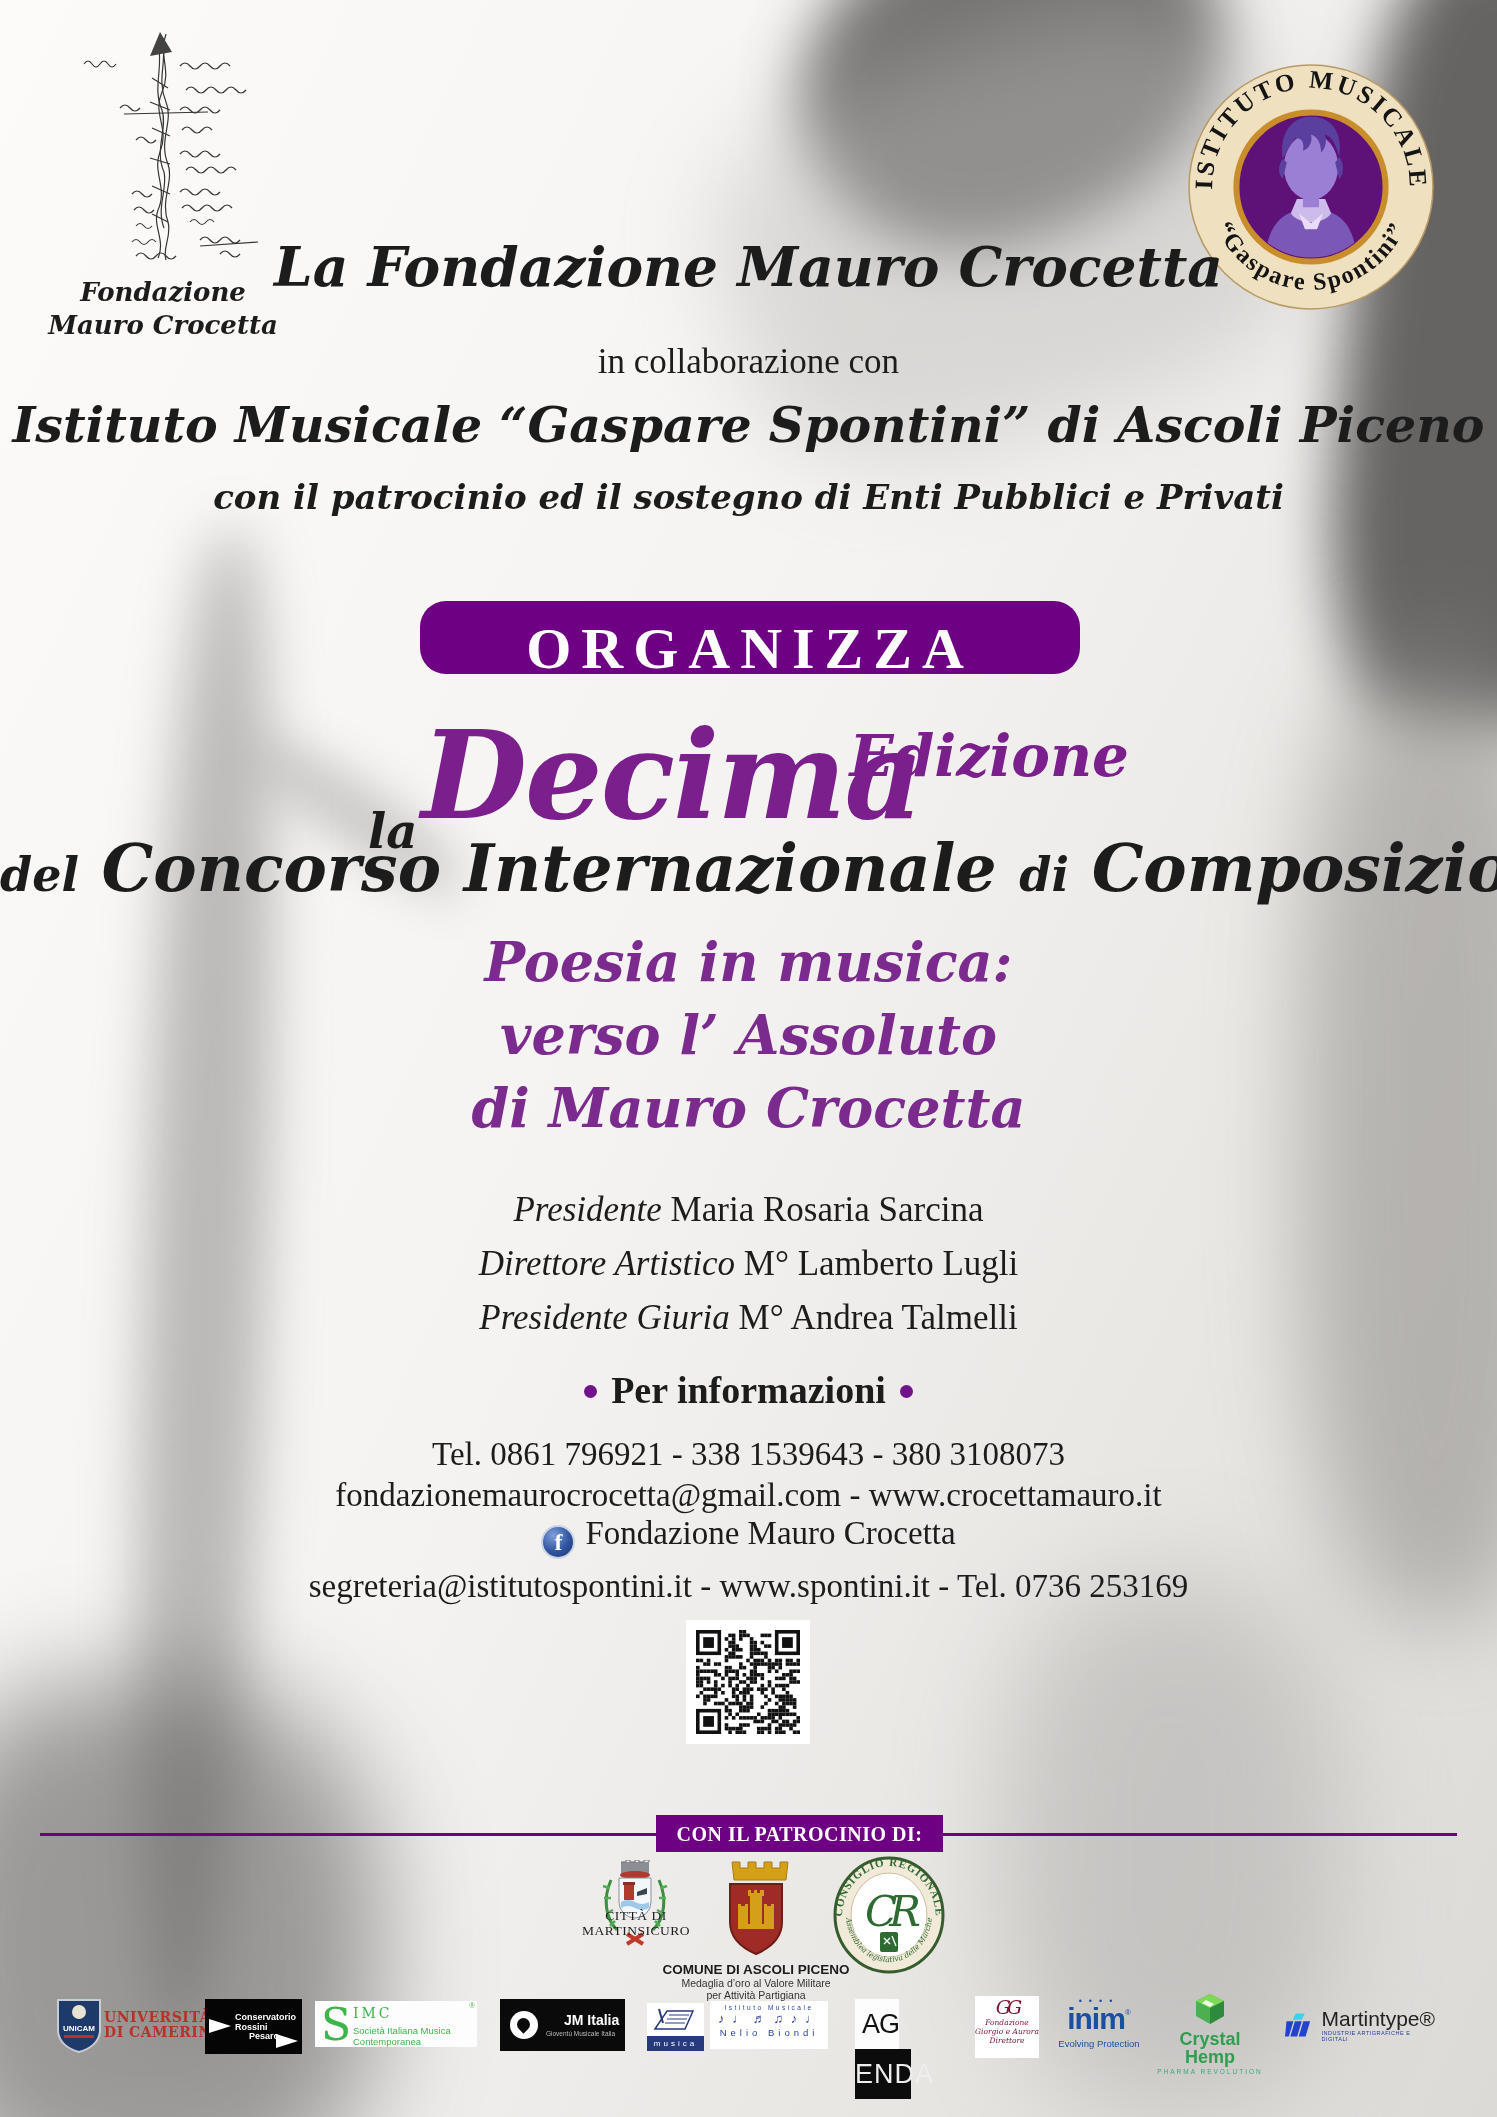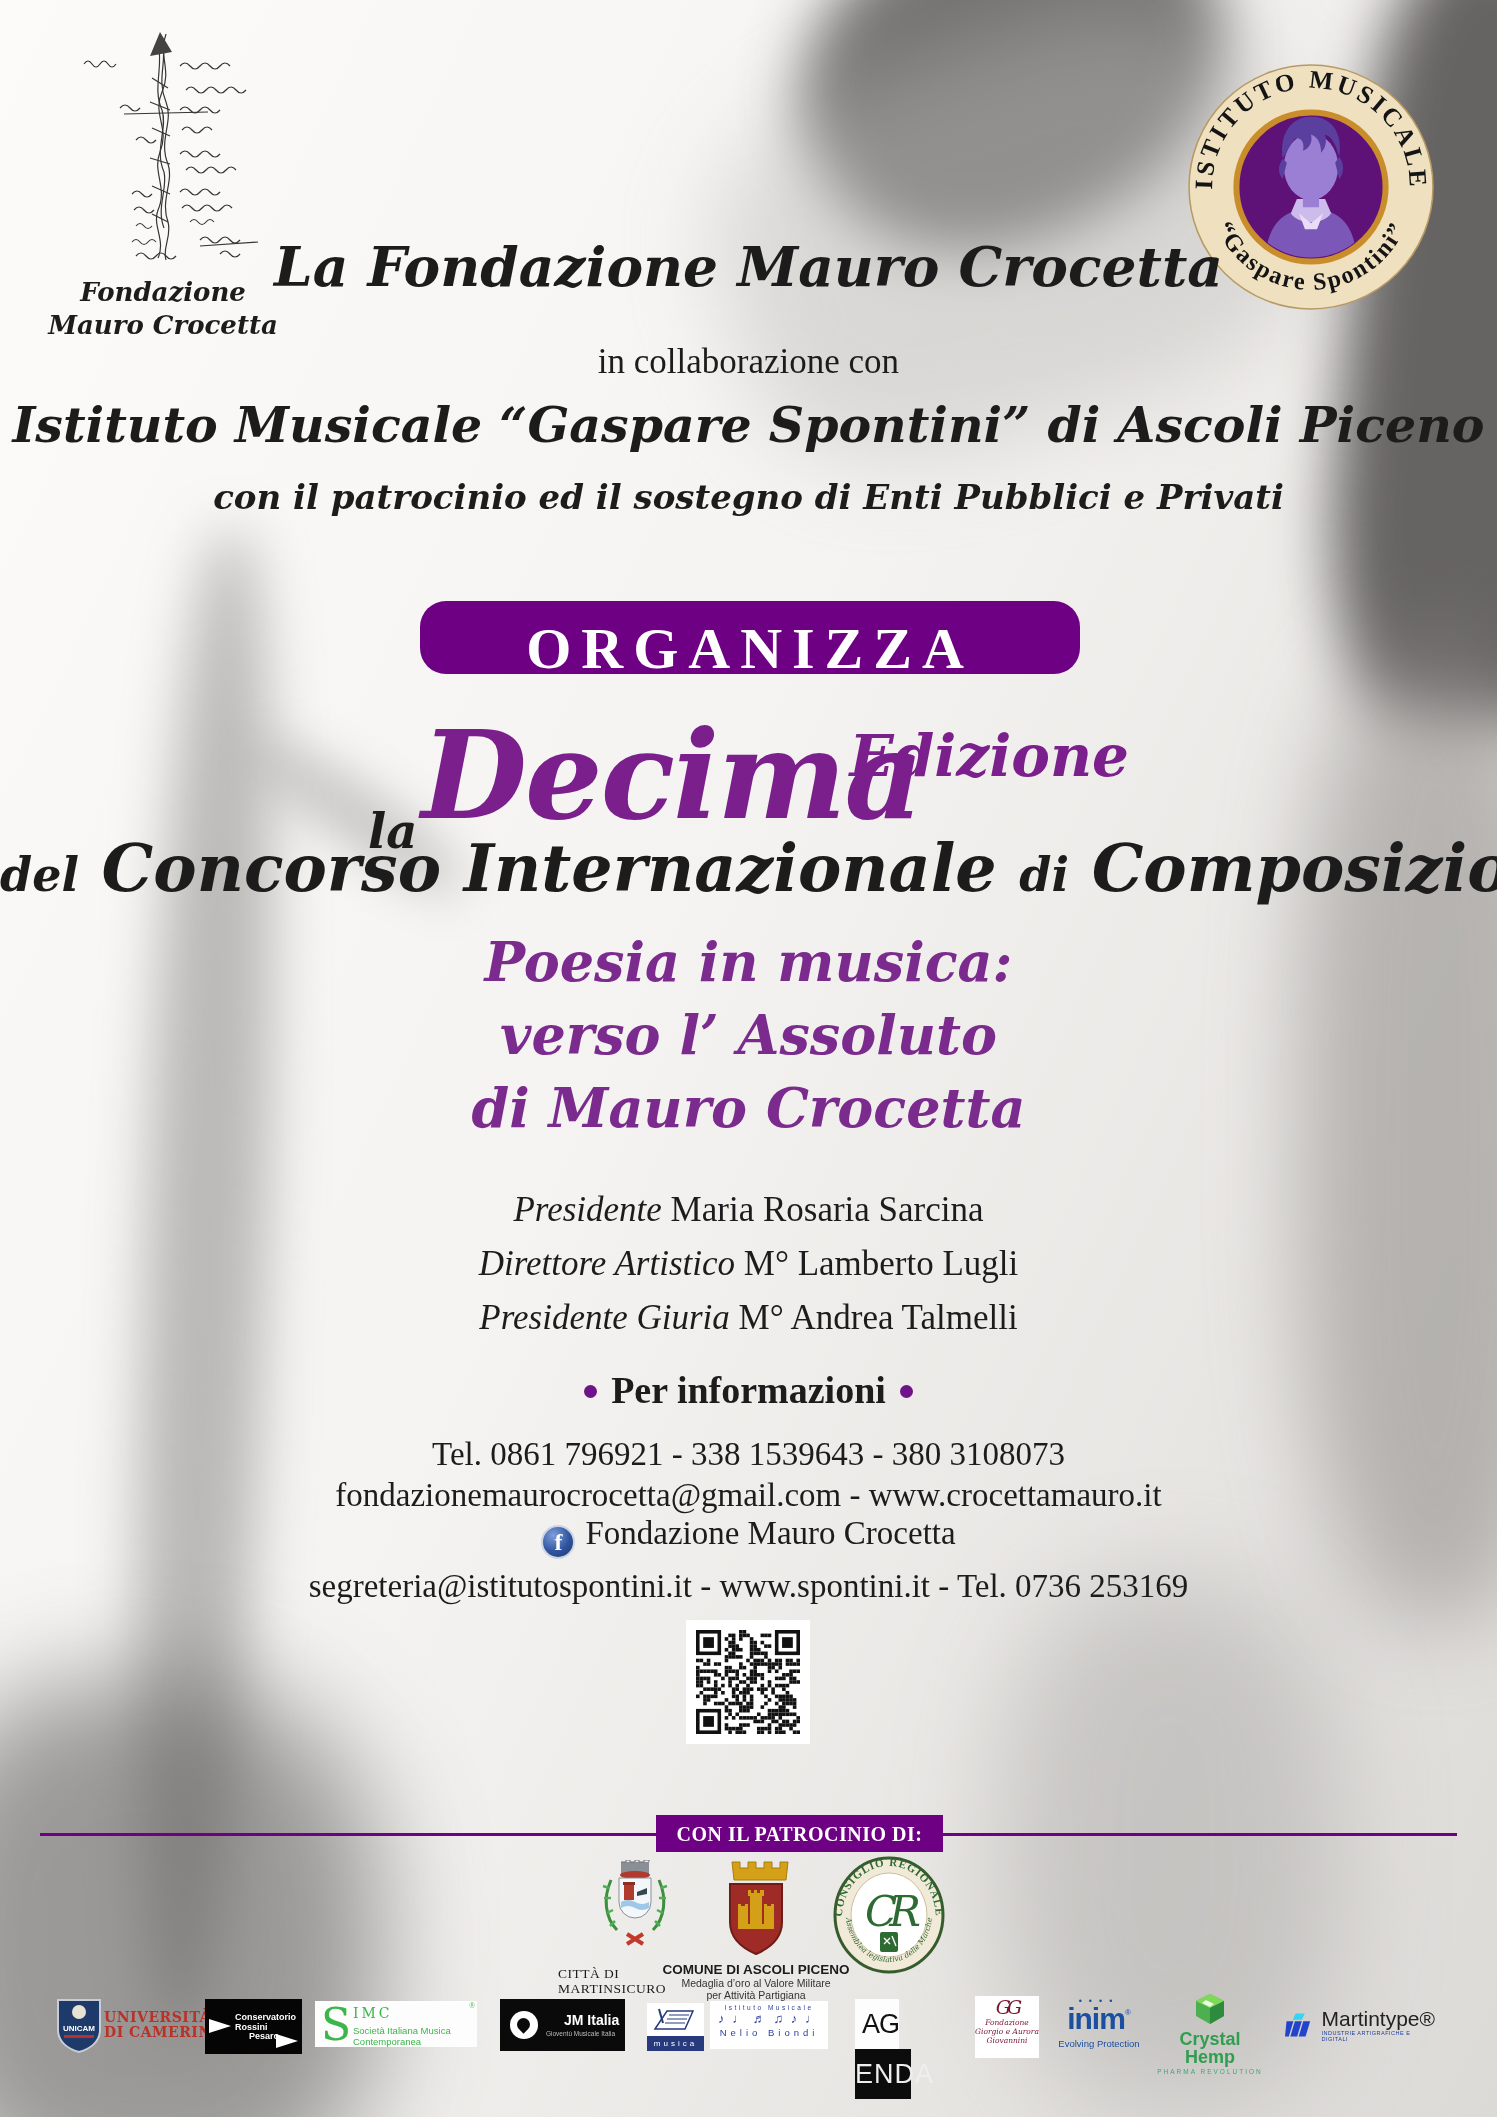--- a/index.html
+++ b/index.html
@@ -62,21 +62,21 @@
     color:#fff;font-weight:bold;font-size:24px;line-height:30px;text-align:center;font-family:"Liberation Serif",serif;}
   .t-seg{top:1568px;font-size:33px;}
 
   .qr-box{left:686px;top:1620px;width:104px;height:104px;background:#fff;padding:10px;}
 
   .divider{top:1833px;left:40px;width:1417px;height:3px;background:#6e0083;}
   .patro-banner{top:1815px;left:656px;width:287px;height:37px;background:#6e0083;color:#fff;text-align:center;
     line-height:38px;font-size:20px;font-weight:bold;letter-spacing:.5px;}
 
   .crest{position:absolute;z-index:2;}
-  .cap-mart{left:558px;top:1966px;width:156px;font-size:13.5px;line-height:15px;letter-spacing:.5px;}
+  .cap-mart{left:558px;top:1908px;width:156px;text-align:center;font-size:13.5px;line-height:15px;letter-spacing:.5px;}
   .cap-ascoli{left:652px;top:1962px;width:208px;text-align:center;}
   .cap-ascoli .l1{font-size:13.5px;font-weight:bold;font-family:"Liberation Sans",sans-serif;}
   .cap-ascoli .l2{font-size:10.5px;font-family:"Liberation Sans",sans-serif;color:#333;}
 
   
   .sp{position:absolute;z-index:2;}
   .sp-unicam-txt{left:104px;top:2010px;color:#b93127;font-weight:bold;font-size:14px;line-height:15px;font-family:"DejaVu Serif",serif;letter-spacing:.5px;}
   .sp-cons{left:205px;top:1999px;width:97px;height:55px;background:#050505;color:#fff;}
   .sp-cons .txt{position:absolute;left:30px;top:14px;font-family:"Liberation Sans",sans-serif;font-size:9px;font-weight:bold;line-height:9.5px;}
   .tri{position:absolute;width:0;height:0;}
@@ -680,21 +680,21 @@
 
   <div class="sp sp-agenda">
     <div class="wl">AG</div>
     <div class="bl">ENDA</div>
   </div>
 
   <div class="sp sp-giov">
     <div class="mono">GG</div>
     <div class="ln">Fondazione</div>
     <div class="ln">Giorgio e Aurora</div>
-    <div class="ln">Giovannini</div>
+    <div class="ln">Direttore</div>
   </div>
 
   <div class="sp sp-inim">
     <div class="dots">••••</div>
     <div><span class="nm">inim</span><span class="reg">®</span></div>
     <div class="sub">Evolving Protection</div>
   </div>
 
   <div class="sp sp-crystal">
     <svg width="34" height="34" viewBox="0 0 34 34">

